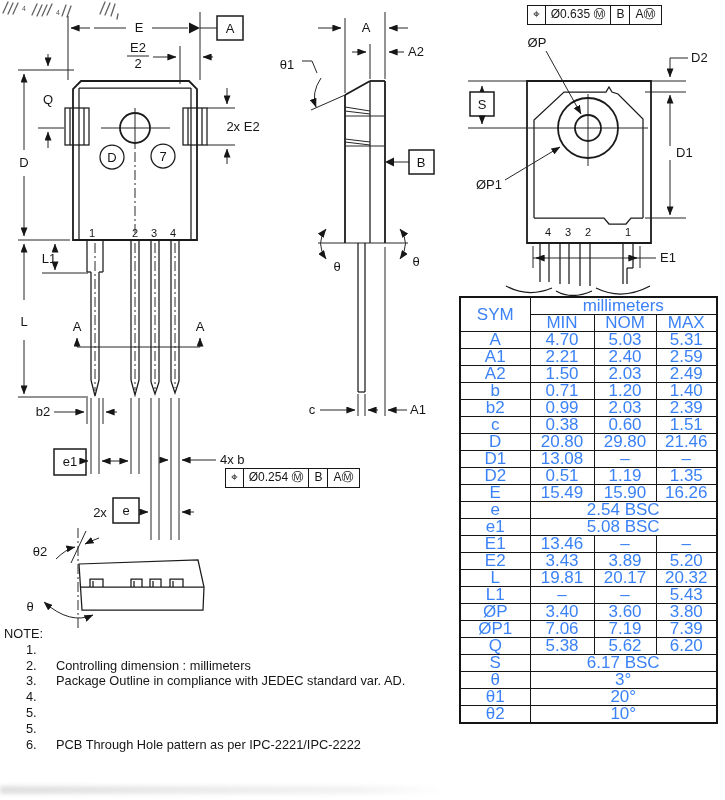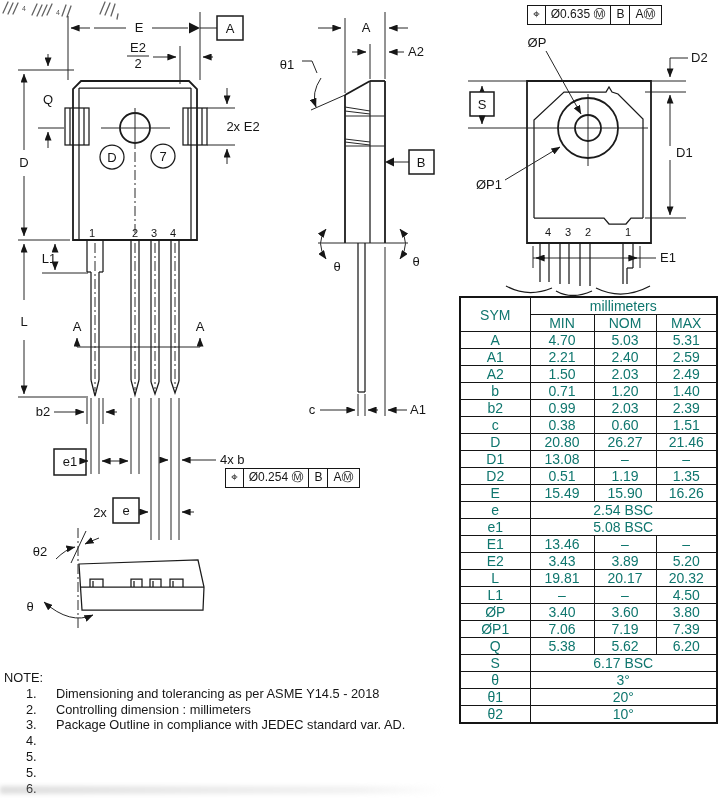--- a/index.html
+++ b/index.html
@@ -22,26 +22,26 @@
   
   .fcf{position:absolute;display:flex;align-items:stretch;height:20px;box-sizing:border-box;
        border:1.5px solid #161616;background:#fff;font-size:12px;line-height:17px;white-space:nowrap;}
   .fcf span{padding:0 5px;border-right:1.5px solid #161616;}
   .fcf span:last-child{border-right:none;}
   #fcf-back{left:527px;top:5px;}
   #fcf-front{left:225px;top:468px;}
 
   
   .dim-table{position:absolute;left:459px;top:296px;width:257px;border-collapse:collapse;
-             table-layout:fixed;font-size:14px;color:#0f766e;background:#fff;border:2px solid #151515;}
+             table-layout:fixed;font-size:17px;color:#3b82f6;background:#fff;border:2px solid #151515;}
   .dim-table th,.dim-table td{border:1px solid #151515;text-align:center;padding:0;
              height:16px;line-height:16px;font-weight:normal;overflow:hidden;}
 
   
-  .notes{position:absolute;left:4px;top:626px;width:452px;font-size:12.8px;line-height:15.8px;margin-top:44px;}
+  .notes{position:absolute;left:4px;top:626px;width:452px;font-size:12.8px;line-height:15.8px;}
   .notes .note-title{display:block;}
   .note-item{display:flex;}
   .note-num{flex:0 0 30px;margin-left:22px;}
   .note-text{flex:1;text-align:justify;padding-right:2px;}
 
   .smudge{position:absolute;left:0;top:786px;width:445px;height:8px;opacity:.32;filter:blur(2px);
           background:linear-gradient(90deg,#9a9a9a 0%,#bdbdbd 40%,#d8d8d8 80%,transparent 100%);}
 </style>
 </head>
 <body>
@@ -398,21 +398,21 @@
         </tr>
         <tr>
           <td>c</td>
           <td>0.38</td>
           <td>0.60</td>
           <td>1.51</td>
         </tr>
         <tr>
           <td>D</td>
           <td>20.80</td>
-          <td>26.27</td>
+          <td>29.80</td>
           <td>21.46</td>
         </tr>
         <tr>
           <td>D1</td>
           <td>13.08</td>
           <td>–</td>
           <td>–</td>
         </tr>
         <tr>
           <td>D2</td>
@@ -449,21 +449,21 @@
         <tr>
           <td>L</td>
           <td>19.81</td>
           <td>20.17</td>
           <td>20.32</td>
         </tr>
         <tr>
           <td>L1</td>
           <td>–</td>
           <td>–</td>
-          <td>4.50</td>
+          <td>5.43</td>
         </tr>
         <tr>
           <td>ØP</td>
           <td>3.40</td>
           <td>3.60</td>
           <td>3.80</td>
         </tr>
         <tr>
           <td>ØP1</td>
           <td>7.06</td>
@@ -493,40 +493,40 @@
           <td colspan="3">10°</td>
         </tr>
       </tbody>
 </table>
 
 <div class="notes">
   <span class="note-title">NOTE:</span>
   <div>
         <div class="note-item">
           <span class="note-num">1.</span>
-          <span class="note-text">Dimensioning and tolerancing as per ASME Y14.5 - 2018</span>
         </div>
         <div class="note-item">
           <span class="note-num">2.</span>
           <span class="note-text">Controlling dimension : millimeters</span>
         </div>
         <div class="note-item">
           <span class="note-num">3.</span>
           <span class="note-text">Package Outline in compliance with JEDEC standard var. AD.</span>
         </div>
         <div class="note-item">
           <span class="note-num">4.</span>
         </div>
         <div class="note-item">
           <span class="note-num">5.</span>
         </div>
         <div class="note-item">
           <span class="note-num">5.</span>
         </div>
         <div class="note-item">
           <span class="note-num">6.</span>
+          <span class="note-text">PCB Through Hole pattern as per IPC-2221/IPC-2222</span>
         </div>
       </div>
 </div>
 
 <div class="smudge"></div>
 
 </div>
 
 </body></html>

